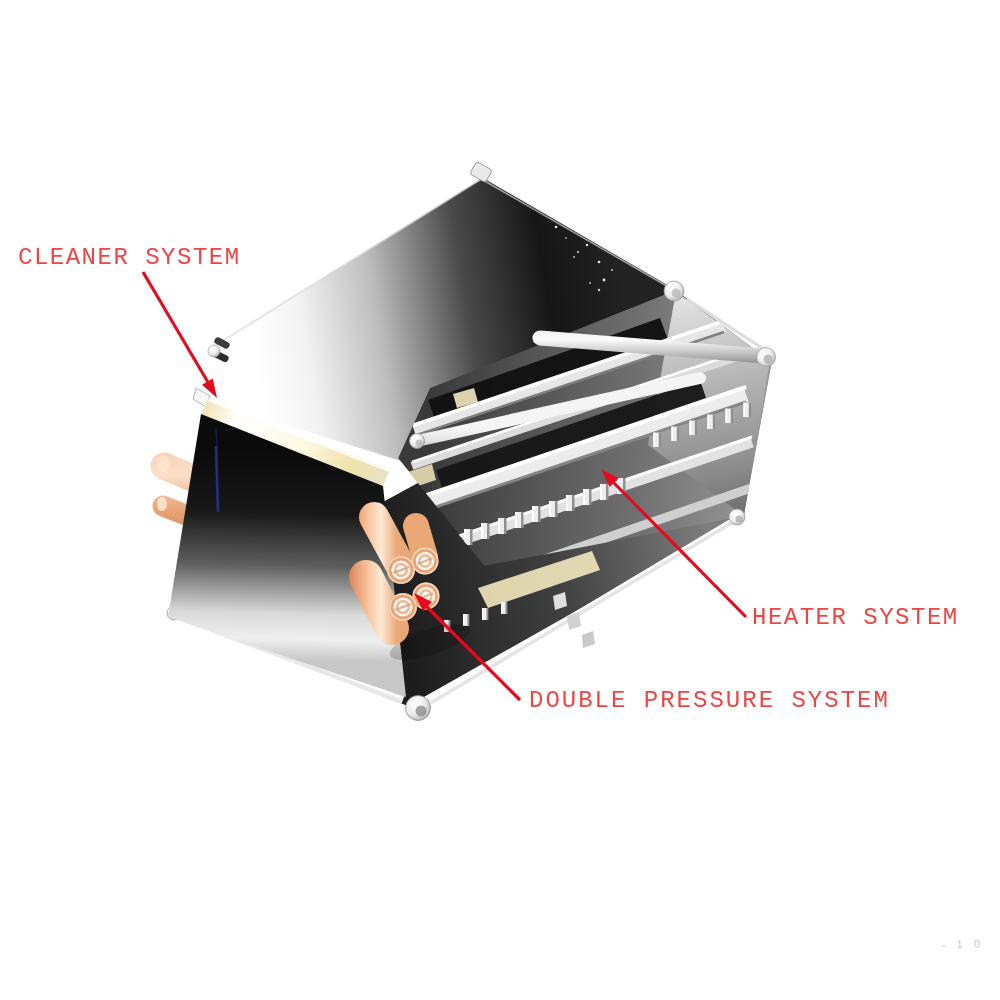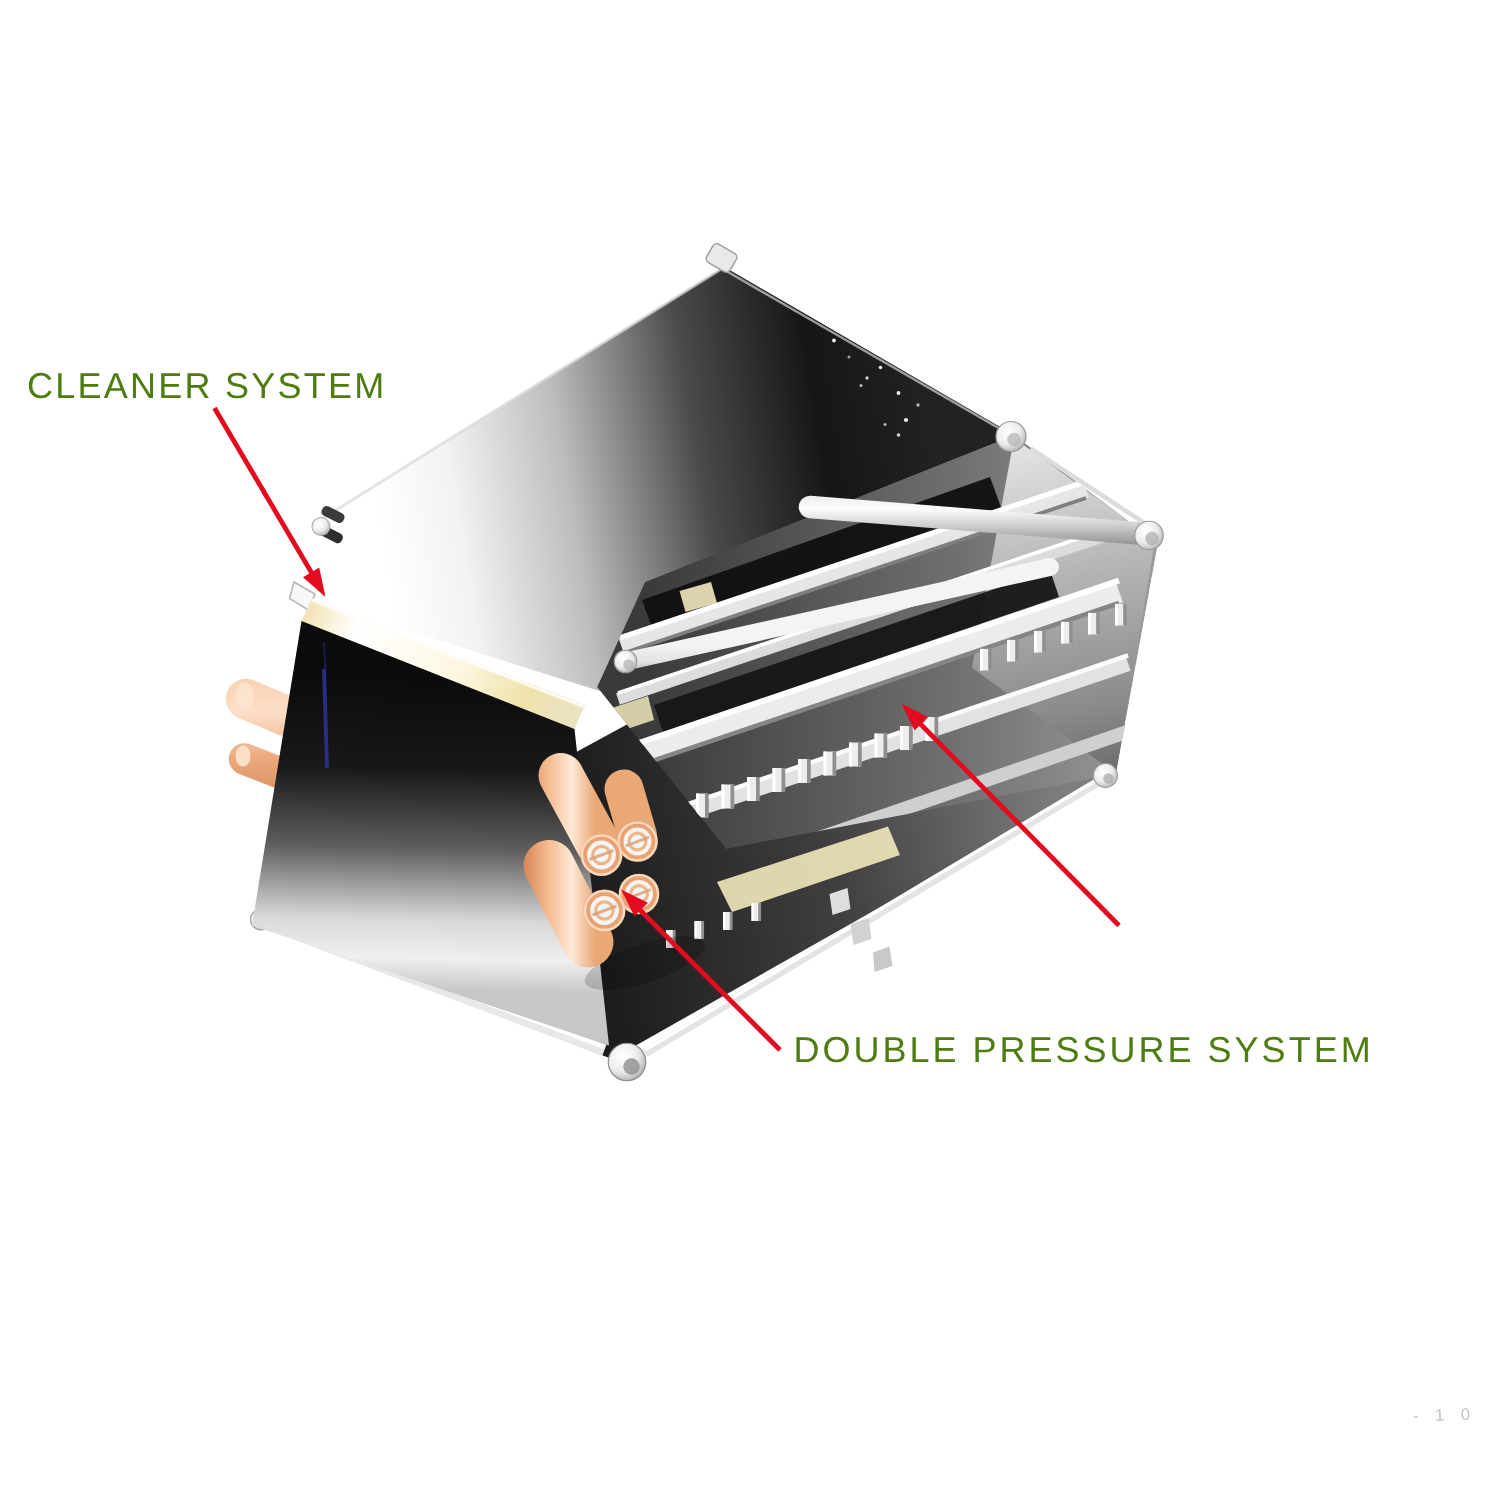--- a/index.html
+++ b/index.html
@@ -2,22 +2,22 @@
 <html><head>
 <meta charset="utf-8">
 <style>
   html,body{margin:0;padding:0;background:#fff;}
   .stage{
     position:relative;width:1000px;height:1000px;background:#ffffff;
     font-family:"Liberation Sans",sans-serif;overflow:hidden;
   }
   .stage svg{position:absolute;left:0;top:0;}
   .callout{
-    position:absolute;font-size:24px;color:#4d7c0f;letter-spacing:1.5px;
-    white-space:nowrap;font-family:Liberation Sans, sans-serif;
+    position:absolute;font-size:24px;color:#ef4444;letter-spacing:1.5px;
+    white-space:nowrap;font-family:Liberation Mono, monospace;
   }
   .callout.wide{letter-spacing:2px;}
   .page-mark{
     position:absolute;left:942px;top:938px;font-size:11px;color:#a9b2b5;
     letter-spacing:4px;opacity:.75;transform:rotate(-2deg);
     font-family:"Liberation Sans",sans-serif;
   }
 </style>
 </head>
 <body>
@@ -275,17 +275,18 @@
       </g>
       <g>
         <line x1="520" y1="700" x2="426" y2="606" stroke-width="3.2" fill="none"></line>
         <polygon points="414,593 431.9,601.9 423,610.9" stroke="none"></polygon>
       </g>
     </g>
   </svg>
 
   <div class="callout" style="left:18px;top:244px;">CLEANER SYSTEM</div>
 
+  <div class="callout" style="left:752px;top:604px;">HEATER SYSTEM</div>
 
   <div class="callout wide" style="left:529px;top:687px;">DOUBLE PRESSURE SYSTEM</div>
 
   <div class="page-mark">- 1 0</div>
 </div>
 
 </body></html>

